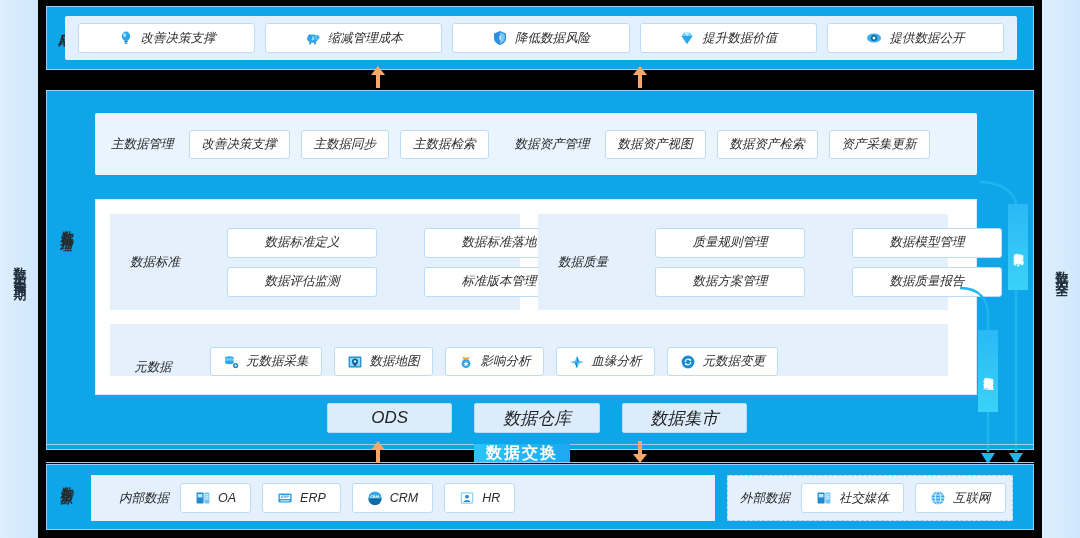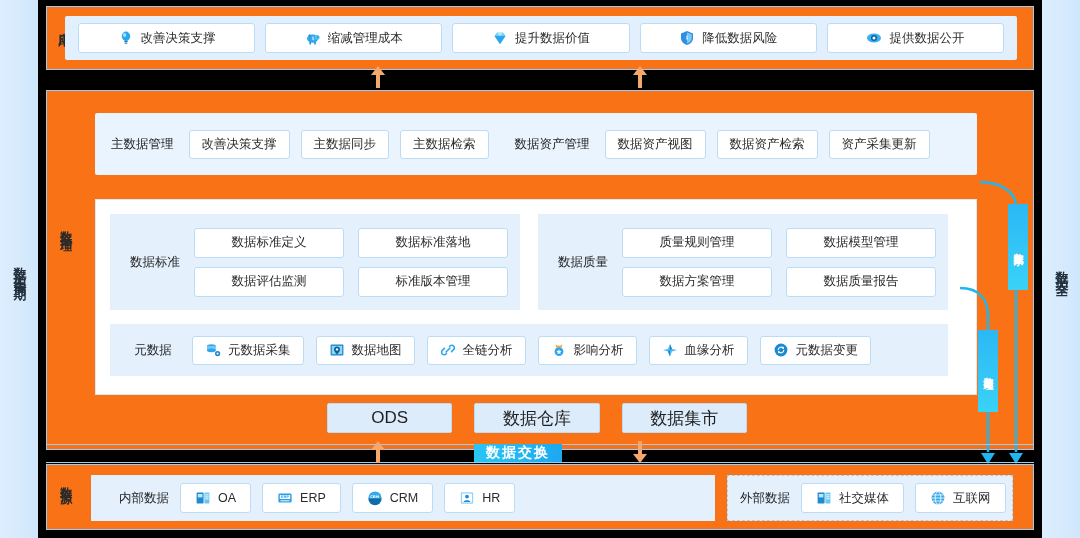--- a/index.html
+++ b/index.html
@@ -23,21 +23,22 @@
   .rail-text {
     writing-mode: vertical-rl; text-orientation: upright;
     font-size: 13px; color: #23303d; letter-spacing: 4px; font-weight: 600;
     line-height: 1.15;
   }
 
   
   .panel {
     position: absolute;
     border: 1px solid #9ecbf2;
-    background: #f97316;
+    background: #0ea5e9;
+    font-style: italic;
   }
 
   .layer-label {
     position: absolute;
     writing-mode: vertical-rl; text-orientation: upright;
     font-size: 12px; color: #2a2a2a; letter-spacing: 3px; font-weight: 700;
     line-height: 1.1;
   }
 
   
@@ -97,26 +98,26 @@
     background: #ffffff; border: 1px solid #d8eafa;
   }
   .sq-card {
     position: absolute; top: 14px; height: 96px; width: 410px;
     background: #e4f1fd; display: flex; align-items: center; padding-left: 14px;
   }
   #sq-standard { left: 14px; }
   #sq-quality  { left: 442px; }
   .sq-card .grp-label { width: 62px; flex: 0 0 62px; }
   .sq-grid { display: grid; grid-template-columns: 1fr 1fr; gap: 9px 14px; margin-left: 8px; }
-  .sq-grid .chip { width: 150px; height: 30px; }
+  .sq-grid .chip { width: 150px; height: 30px; margin-left: 33px; }
 
   
   #meta-card {
     position: absolute; left: 14px; top: 124px; width: 838px; height: 52px;
-    background: #e4f1fd; display: flex; align-items: center; padding: 0 14px;
+    background: #e4f1fd; display: flex; align-items: flex-end; padding: 0 14px; gap: 18px;
   }
   #meta-card .grp-label { width: 58px; flex:0 0 58px; }
   #meta-card .chips { display: flex; gap: 12px; margin-left: 10px; }
   #meta-card .chip { height: 29px; padding: 0 12px; }
 
   
   #storage-row {
     position: absolute; left: 280px; top: 312px; width: 420px; height: 30px;
     display: flex; gap: 22px;
   }
@@ -156,23 +157,23 @@
     content:''; position:absolute; left:5px; top:0; width:4px; height:15px; background:#f5a86a;
   }
   .arrow-dn-orange::after {
     content:''; position:absolute; left:0; bottom:0; width:0; height:0;
     border-left:7px solid transparent; border-right:7px solid transparent;
     border-top:9px solid #f5a86a;
   }
 
   
   #exchange-bar {
-    position: absolute; left: 474px; top: 444px; width: 88px; height: 18px;
+    position: absolute; left: 474px; top: 444px; width: 96px; height: 18px;
     background: linear-gradient(90deg,#29c6f5 0%,#1ea8f0 100%);
-    color:#fff; font-size:14px; letter-spacing:2px; font-weight:700;
+    color:#fff; font-size:16px; letter-spacing:2px; font-weight:700;
     display:flex; align-items:center; justify-content:center;
   }
   .hline {
     position:absolute; height:1px; background:#9ecbf2;
   }
 
   
   .vbadge {
     position: absolute; width: 20px;
     background: linear-gradient(180deg,#2bb8f5 0%,#3ad2f7 100%);
@@ -221,34 +222,34 @@
           <path d="M3 5.4 L5.2 4 L5.4 6.4 Z" fill="#1a86c9"></path>
           <rect x="4.4" y="12.2" width="1.6" height="2.2" fill="#1a86c9"></rect>
           <rect x="9.2" y="12.2" width="1.6" height="2.2" fill="#1a86c9"></rect>
           <text x="6.4" y="10.2" font-size="5" fill="#ffffff" font-family="DejaVu Sans">$</text>
         </svg>
         <span>缩减管理成本</span>
       </div>
 
       <div class="chip">
         <svg class="ic" viewBox="0 0 16 16">
+          <path d="M8 1 L14 3.4 V8.2 C14 11.4 11.4 13.9 8 15 C4.6 13.9 2 11.4 2 8.2 V3.4 Z" fill="#2f8fe0"></path>
+          <path d="M8 2.4 L12.7 4.3 V8.2 C12.7 10.7 10.7 12.8 8 13.7 Z" fill="#7cc8f5"></path>
+          <path d="M8 5 L8.9 7.4 H7.1 Z M7.2 8 h1.6 l-0.8 2.6 z" fill="#ffffff"></path>
+        </svg>
+        <span>降低数据风险</span>
+      </div>
+
+      <div class="chip">
+        <svg class="ic" viewBox="0 0 16 16">
           <path d="M2.4 6 L8 14.2 L13.6 6 Z" fill="#2aa6ee"></path>
           <path d="M2.4 6 L5 2.4 H11 L13.6 6 Z" fill="#6fd0f8"></path>
           <path d="M5 2.4 L8 6 L11 2.4 Z" fill="#bfeafd"></path>
         </svg>
         <span>提升数据价值</span>
-      </div>
-
-      <div class="chip">
-        <svg class="ic" viewBox="0 0 16 16">
-          <path d="M8 1 L14 3.4 V8.2 C14 11.4 11.4 13.9 8 15 C4.6 13.9 2 11.4 2 8.2 V3.4 Z" fill="#2f8fe0"></path>
-          <path d="M8 2.4 L12.7 4.3 V8.2 C12.7 10.7 10.7 12.8 8 13.7 Z" fill="#7cc8f5"></path>
-          <path d="M8 5 L8.9 7.4 H7.1 Z M7.2 8 h1.6 l-0.8 2.6 z" fill="#ffffff"></path>
-        </svg>
-        <span>降低数据风险</span>
       </div>
 
       <div class="chip">
         <svg class="ic" viewBox="0 0 16 16">
           <ellipse cx="8" cy="8" rx="7" ry="4.6" fill="#3ab0f1"></ellipse>
           <circle cx="8" cy="8" r="3" fill="#0d5f9a"></circle>
           <circle cx="8" cy="8" r="1.5" fill="#ffffff"></circle>
         </svg>
         <span>提供数据公开</span>
       </div>
@@ -346,28 +347,20 @@
           <div class="chip">
             <svg class="ic" viewBox="0 0 16 16">
               <rect x="1.6" y="2.6" width="12.8" height="10.8" rx="1" fill="#1b86c9"></rect>
               <rect x="2.8" y="3.8" width="10.4" height="8.4" fill="#8fd6f8"></rect>
               <path d="M8 4.6 C9.7 4.6 11 5.9 11 7.5 C11 9.6 8 12.4 8 12.4 C8 12.4 5 9.6 5 7.5 C5 5.9 6.3 4.6 8 4.6 Z" fill="#0d5f9a"></path>
               <circle cx="8" cy="7.4" r="1.2" fill="#ffffff"></circle>
             </svg>
             <span>数据地图</span>
           </div>
 
-          <div class="chip">
-            <svg class="ic" viewBox="0 0 16 16">
-              <path d="M6 10 L10 6" stroke="#2aa6ee" stroke-width="1.6" stroke-linecap="round"></path>
-              <path d="M9.6 4.4 a2.6 2.6 0 1 1 3.6 3.6 l-1.6 1.6" stroke="#2aa6ee" stroke-width="1.6" fill="none" stroke-linecap="round"></path>
-              <path d="M6.4 11.6 a2.6 2.6 0 1 1 -3.6 -3.6 l1.6 -1.6" stroke="#2aa6ee" stroke-width="1.6" fill="none" stroke-linecap="round"></path>
-            </svg>
-            <span>全链分析</span>
-          </div>
 
           <div class="chip">
             <svg class="ic" viewBox="0 0 16 16">
               <path d="M4.6 2.4 Q8 5.2 11.4 2.4 L11 5.4 H5 Z" fill="#f0a63c"></path>
               <circle cx="8" cy="9.6" r="4.4" fill="#2aa6ee"></circle>
               <path d="M8 7.2 l0.8 1.7 1.8 0.2 -1.4 1.3 0.4 1.8 -1.6 -0.9 -1.6 0.9 0.4 -1.8 -1.4 -1.3 1.8 -0.2 z" fill="#ffffff"></path>
             </svg>
             <span>影响分析</span>
           </div>
 

